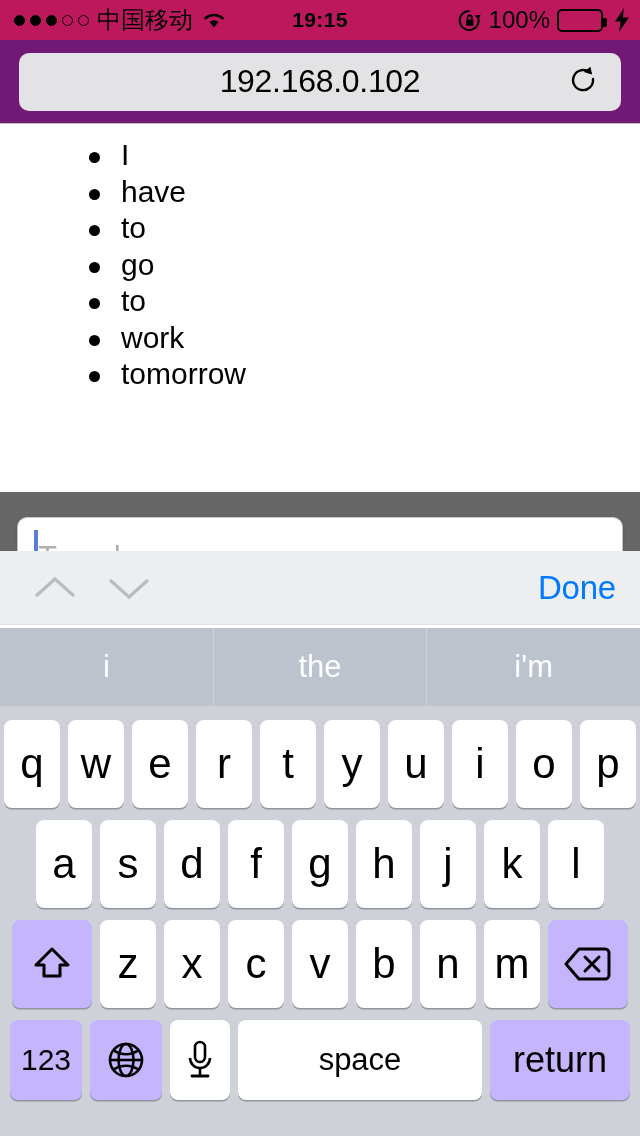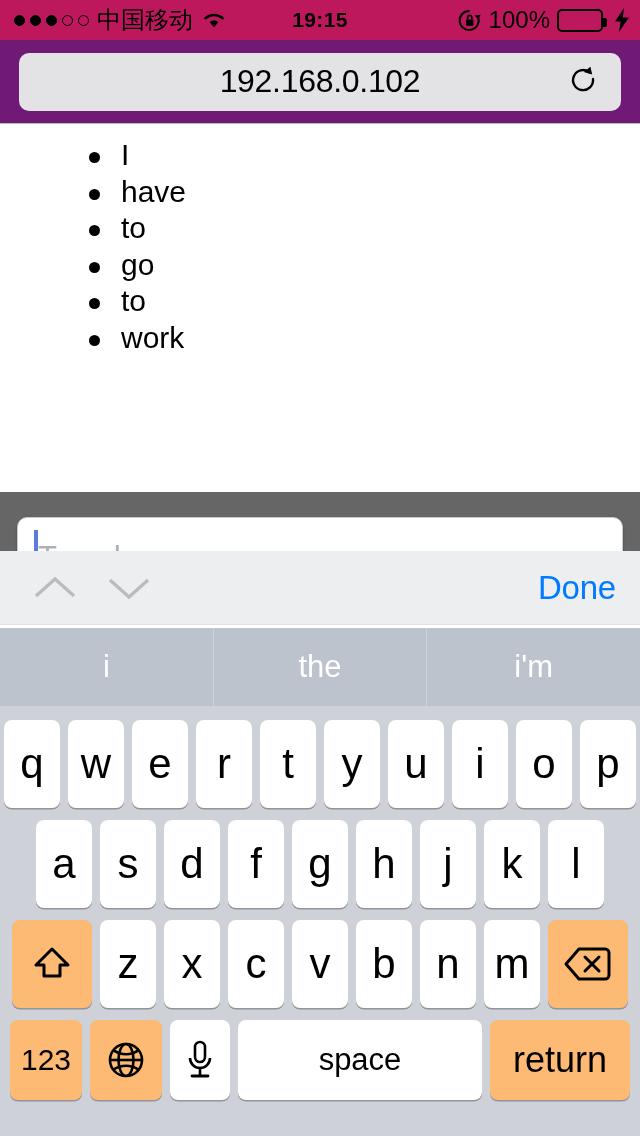--- a/index.html
+++ b/index.html
@@ -129,21 +129,21 @@
   .krow.r3 { padding-top: 12px; gap: 8px; }
   .krow.r4 { padding-top: 12px; gap: 8px; }
 
   .key {
     background: #ffffff; border-radius: 8px;
     box-shadow: 0 1.5px 0 rgba(134,138,146,.85);
     display: flex; align-items: center; justify-content: center;
     font-size: 42px; color: #000; font-weight: 400;
   }
   .key.letter { width: 56px; height: 88px; }
-  .key.gray { background: #fdba74; }
+  .key.gray { background: #c4b5fd; }
   .key.shift { width: 80px; height: 88px; }
   .key.backspace { width: 80px; height: 88px; }
   .key.num { width: 72px; height: 80px; font-size: 30px; }
   .key.globe { width: 72px; height: 80px; }
   .key.mic { width: 60px; height: 80px; background: #fff; }
   .key.space { width: 244px; height: 80px; font-size: 31px; }
   .key.return { width: 140px; height: 80px; font-size: 36px; }
   .krow.r2 { padding-left: 0; }
   svg { display: block; }
 </style>
@@ -206,20 +206,21 @@
   </div>
 
   <div class="page">
     <ul class="wordlist">
       <li>I</li>
       <li>have</li>
       <li>to</li>
       <li>go</li>
       <li>to</li>
       <li>work</li>
+      <li>tomorrow</li>
     </ul>
   </div>
 
   <div class="formstrip">
     <div class="textinput">
       <span class="caret"></span>
       <span class="placeholder">Type here</span>
     </div>
   </div>
 

